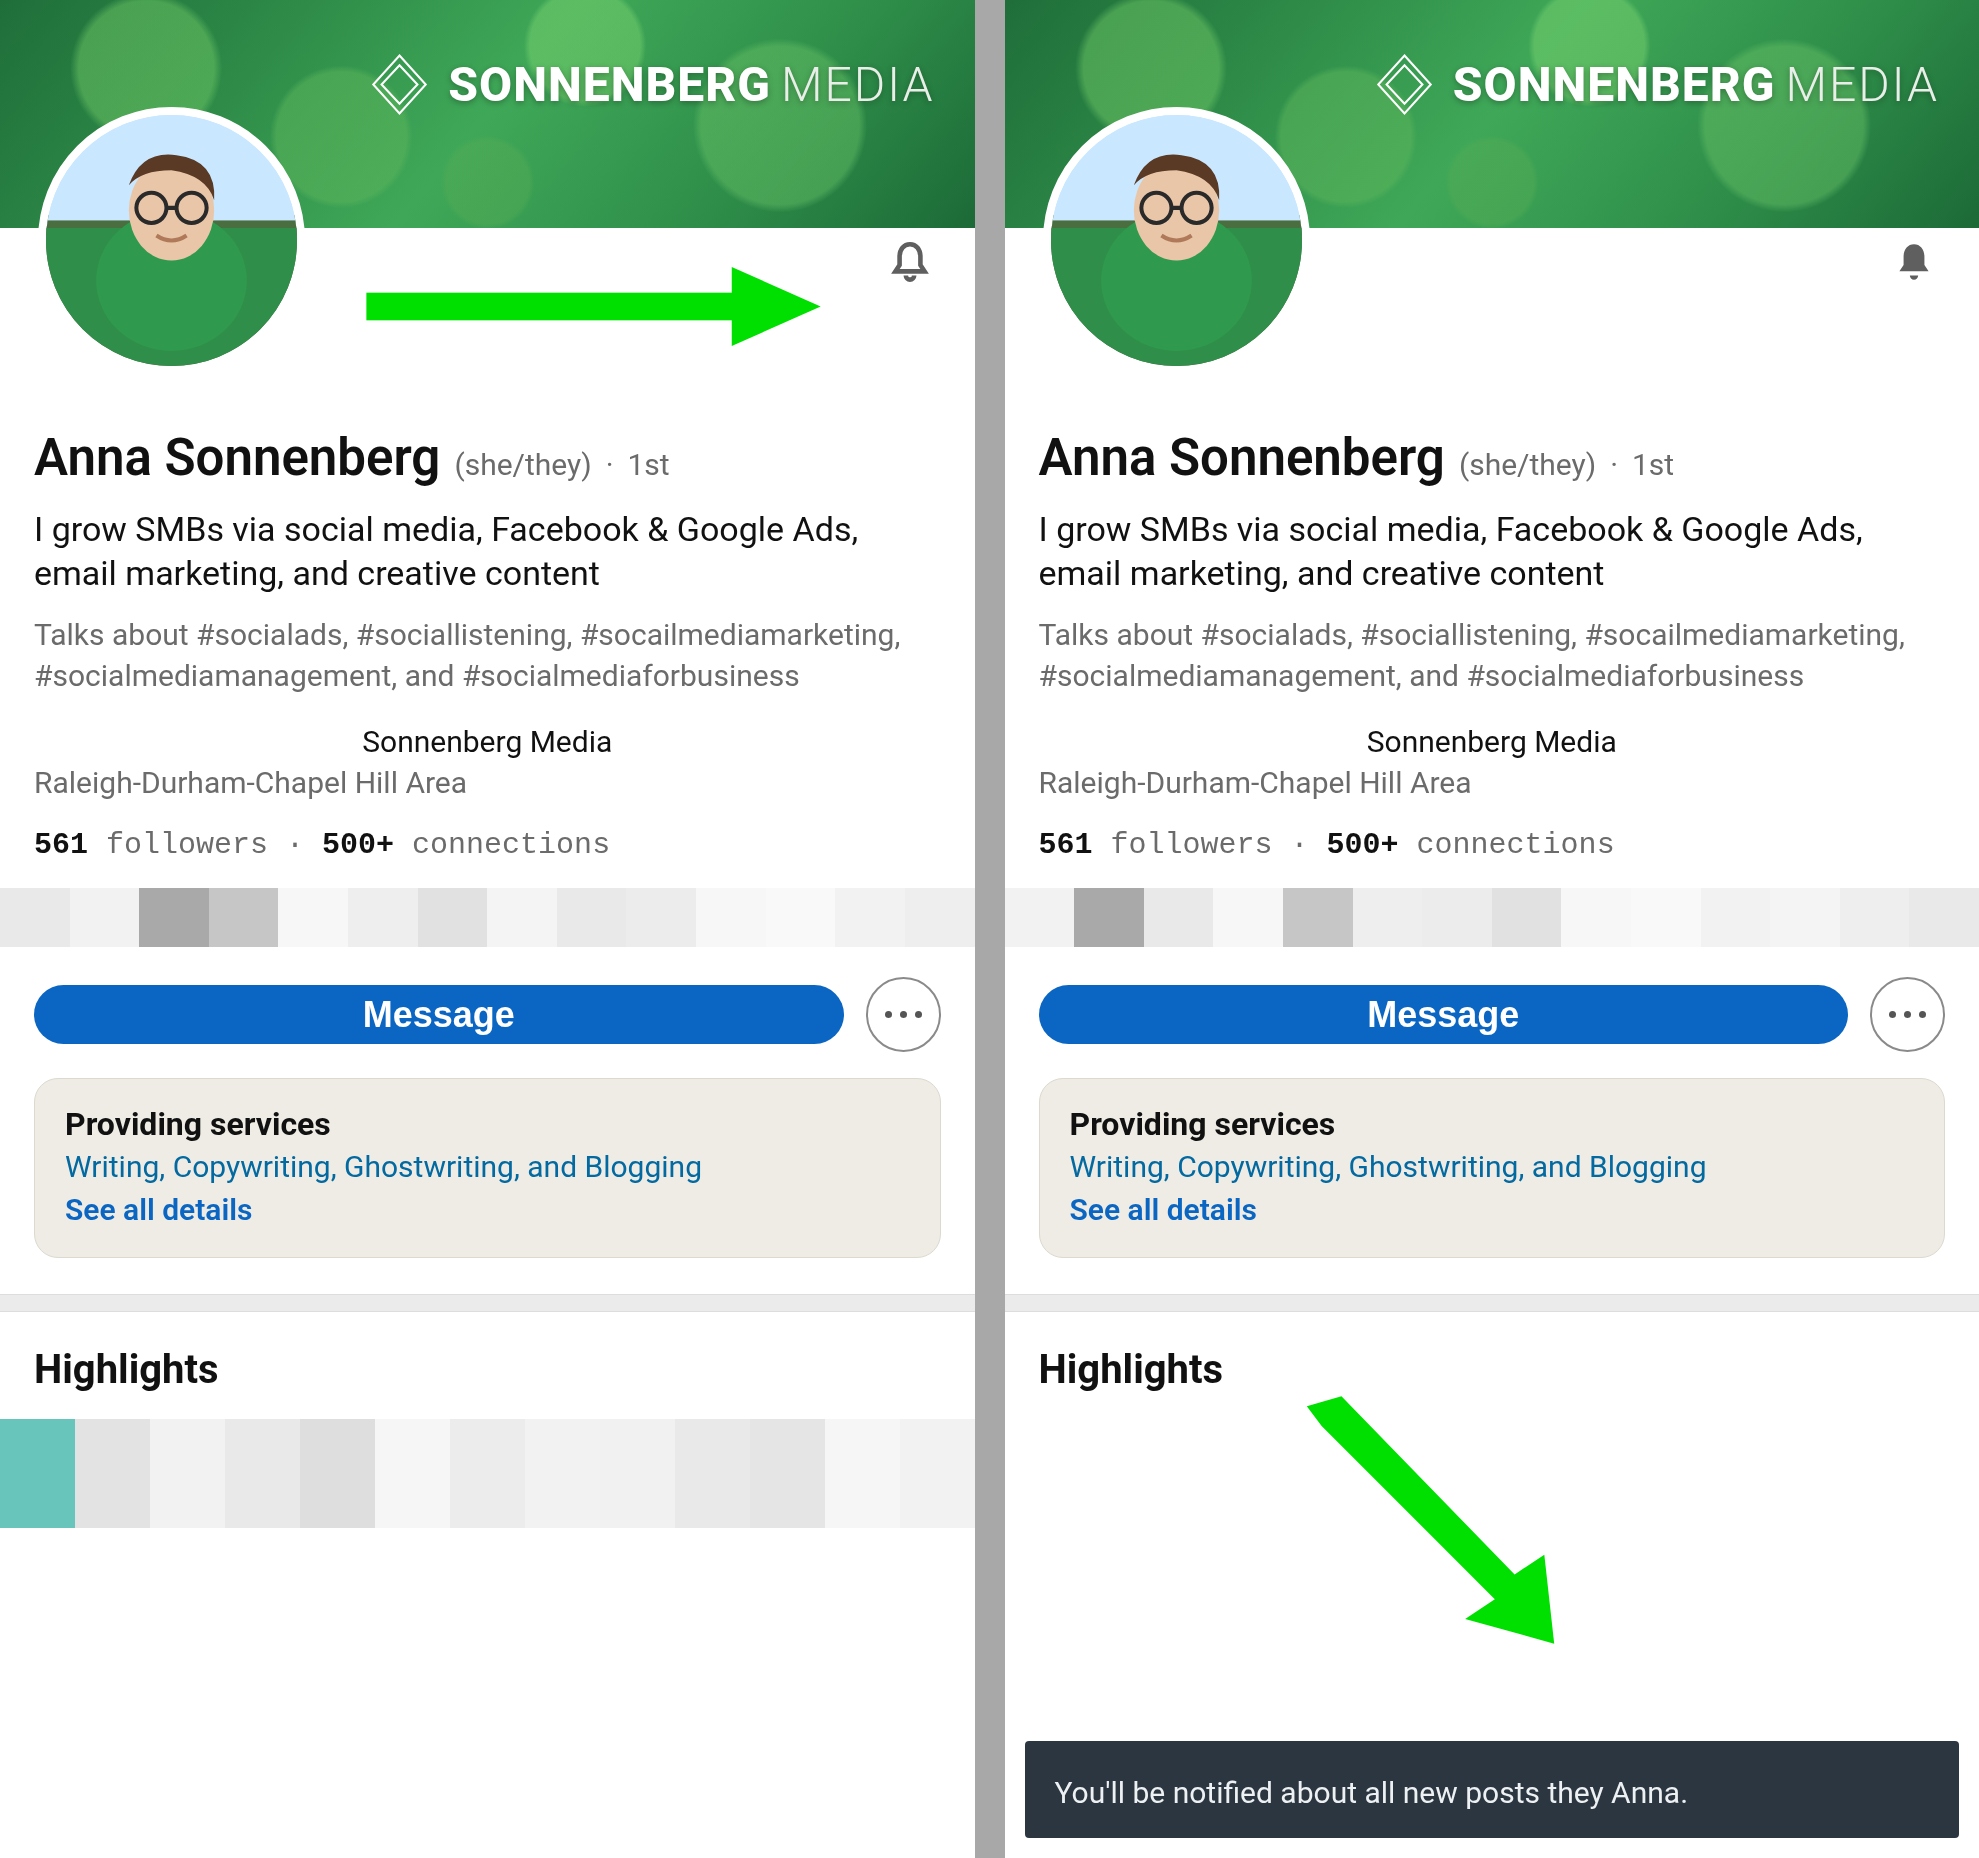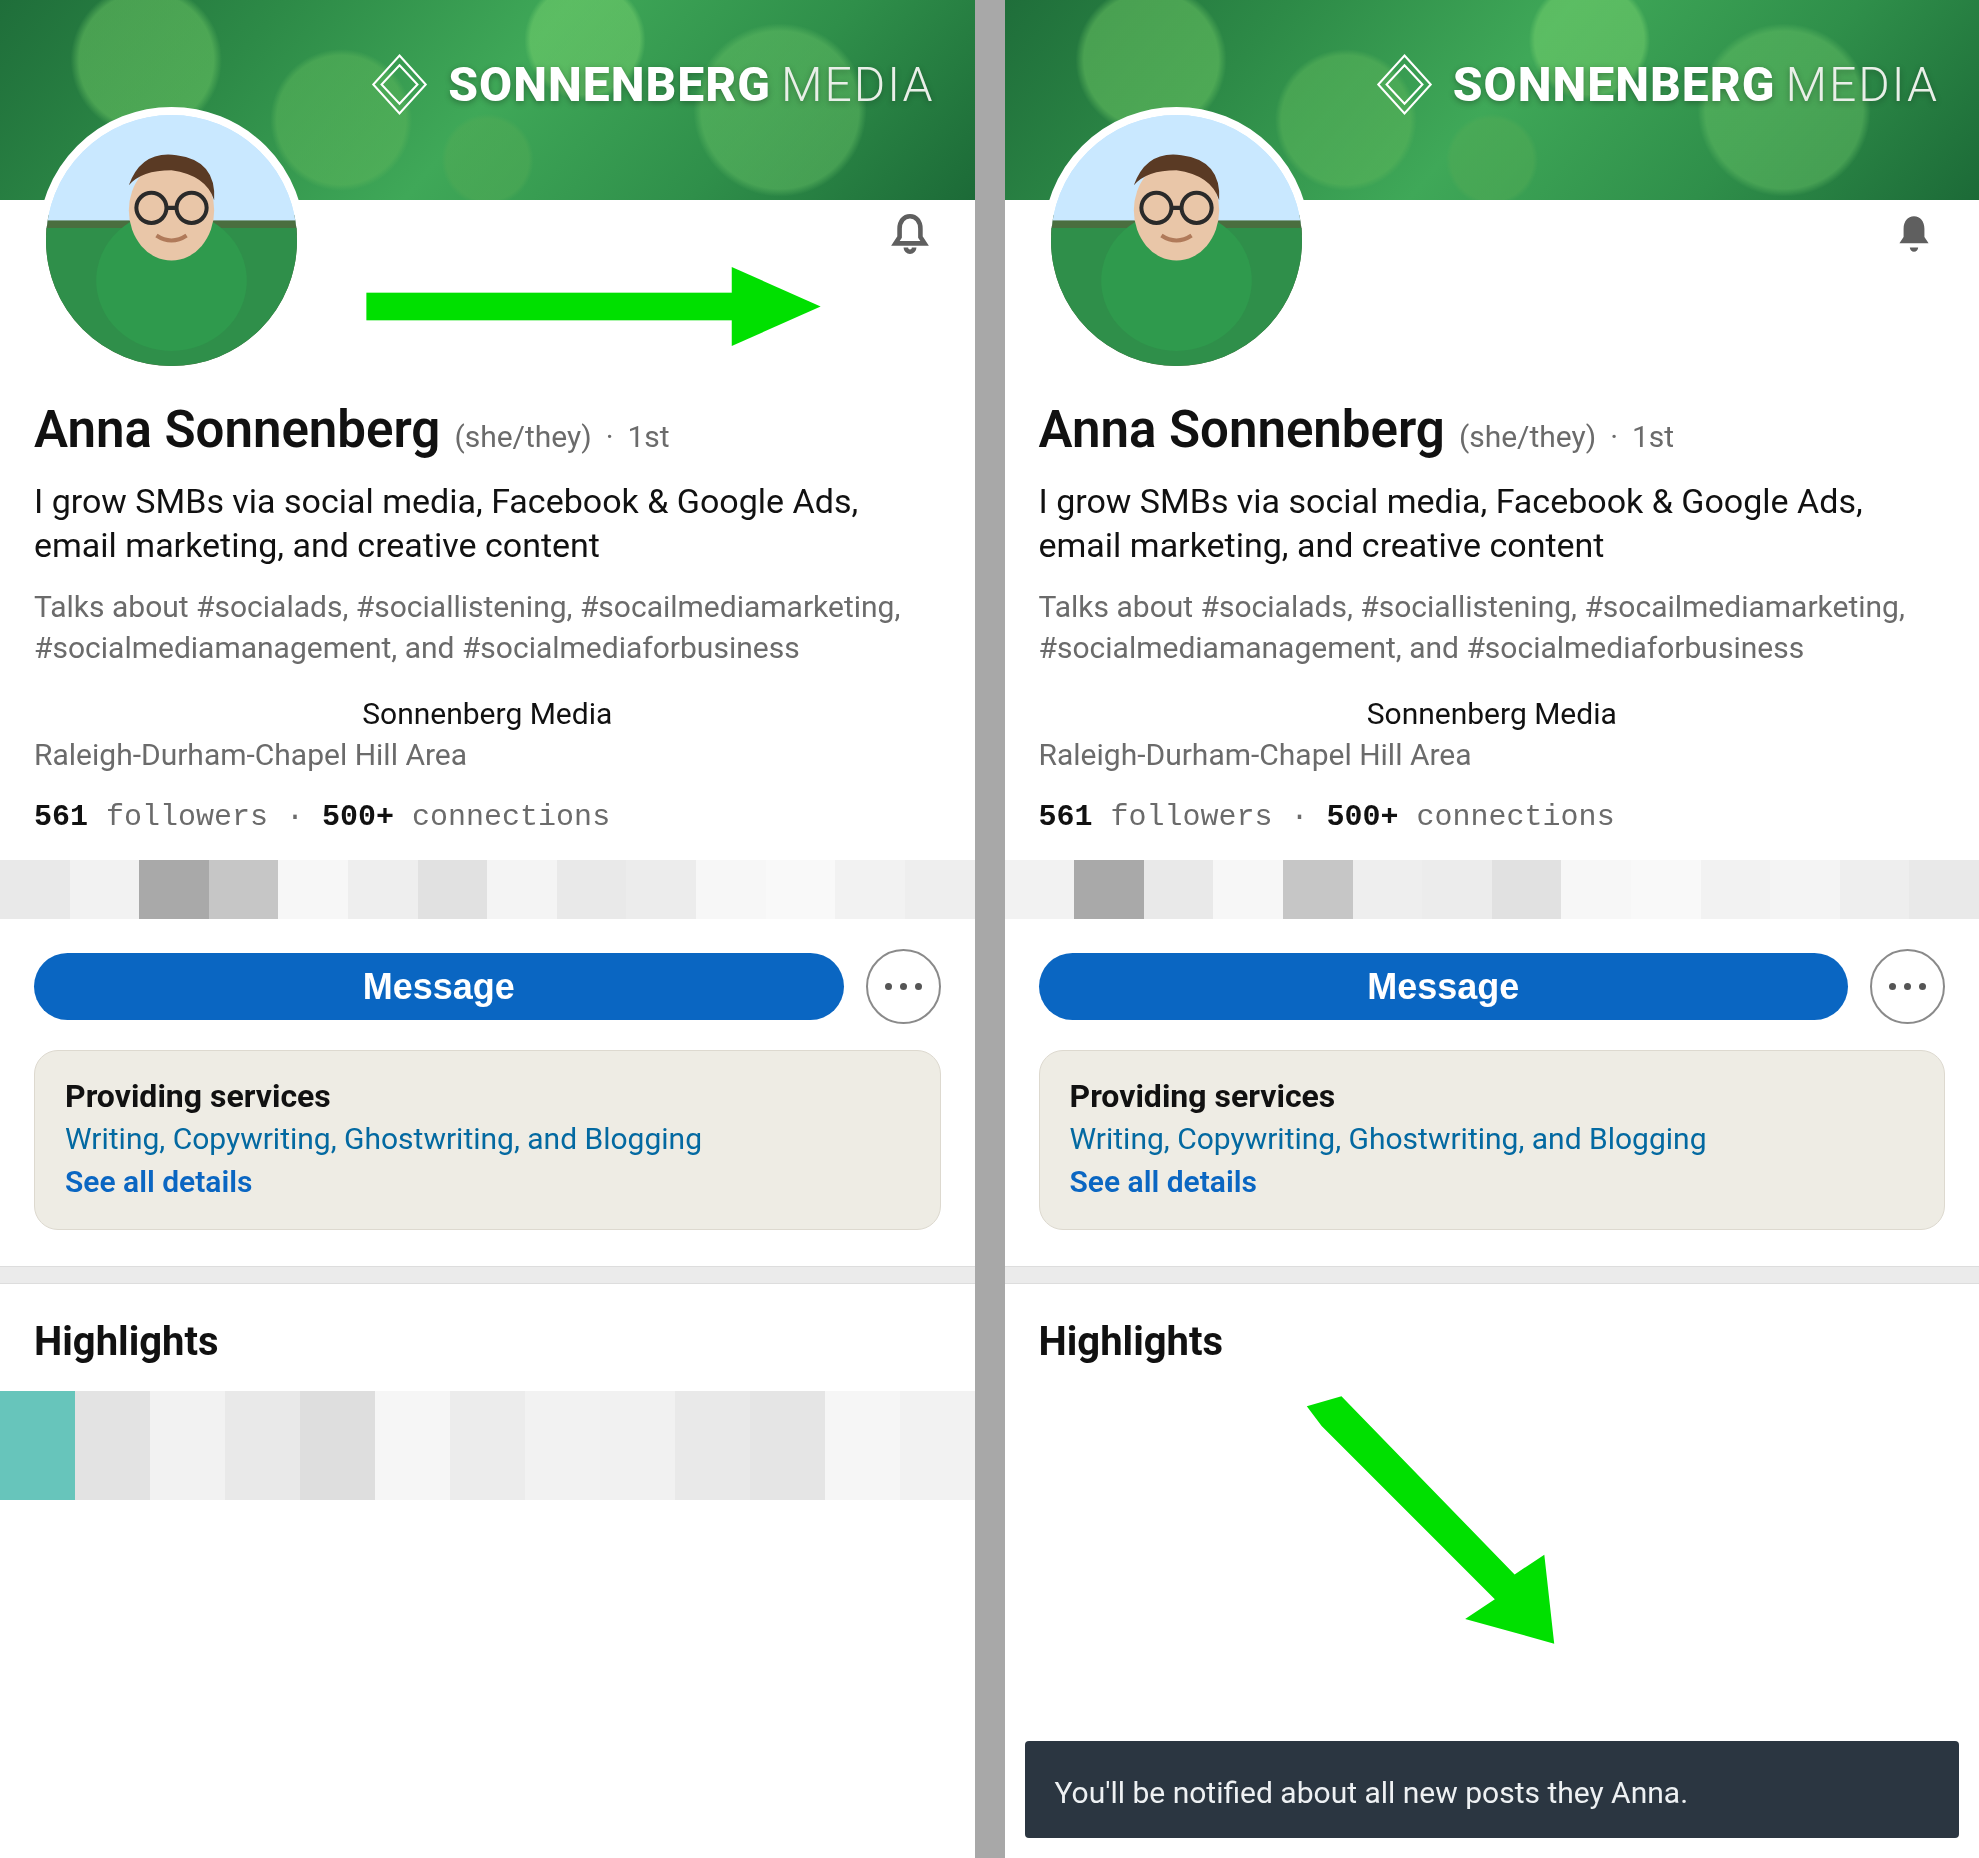--- a/index.html
+++ b/index.html
@@ -17,21 +17,21 @@
   }
   .screen {
     background: #fff;
     width: 975px;
     height: 1858px;
     position: relative;
     overflow: hidden;
   }
   
   .cover {
-    height: 200px;
+    height: 228px;
     position: relative;
     background:
       radial-gradient(circle at 15% 30%, rgba(110,200,100,.5) 0 8%, transparent 9%),
       radial-gradient(circle at 35% 60%, rgba(90,180,90,.55) 0 10%, transparent 11%),
       radial-gradient(circle at 60% 20%, rgba(120,210,110,.5) 0 9%, transparent 10%),
       radial-gradient(circle at 80% 55%, rgba(100,190,100,.5) 0 10%, transparent 11%),
       radial-gradient(circle at 50% 80%, rgba(80,170,85,.55) 0 8%, transparent 9%),
       linear-gradient(130deg,#1f6e3a 0%, #2d8a47 25%, #3fa858 50%, #2f8f4a 75%, #1c6a37 100%);
   }
   .brand {
@@ -108,21 +108,21 @@
   
   .strip { height:59px; margin-top:26px; display:flex; }
   .strip div{ flex:1; }
   .c0{background:#e9e9e9}.c1{background:#f2f2f2}.c2{background:#a9a9a9}.c3{background:#c6c6c6}
   .c4{background:#f7f7f7}.c5{background:#eeeeee}.c6{background:#e1e1e1}.c7{background:#f4f4f4}
   .c8{background:#ececec}.c9{background:#f9f9f9}
   
   .actions { display:flex; gap:22px; padding:30px 34px 0 34px; align-items:center; }
   .msgbtn {
     flex:1; background:#0a66c2; color:#fff; border:none;
-    height:67px; border-radius:40px; font-size:36px; font-weight:600;
+    height:59px; border-radius:40px; font-size:36px; font-weight:600;
     cursor:pointer;
   }
   .more {
     width:75px; height:75px; border-radius:50%;
     border:2px solid #8a8a8a; background:#fff;
     display:flex; align-items:center; justify-content:center;
     cursor:pointer;
   }
   .more span{ width:7px;height:7px;background:#555;border-radius:50%;margin:0 4px; }
   

